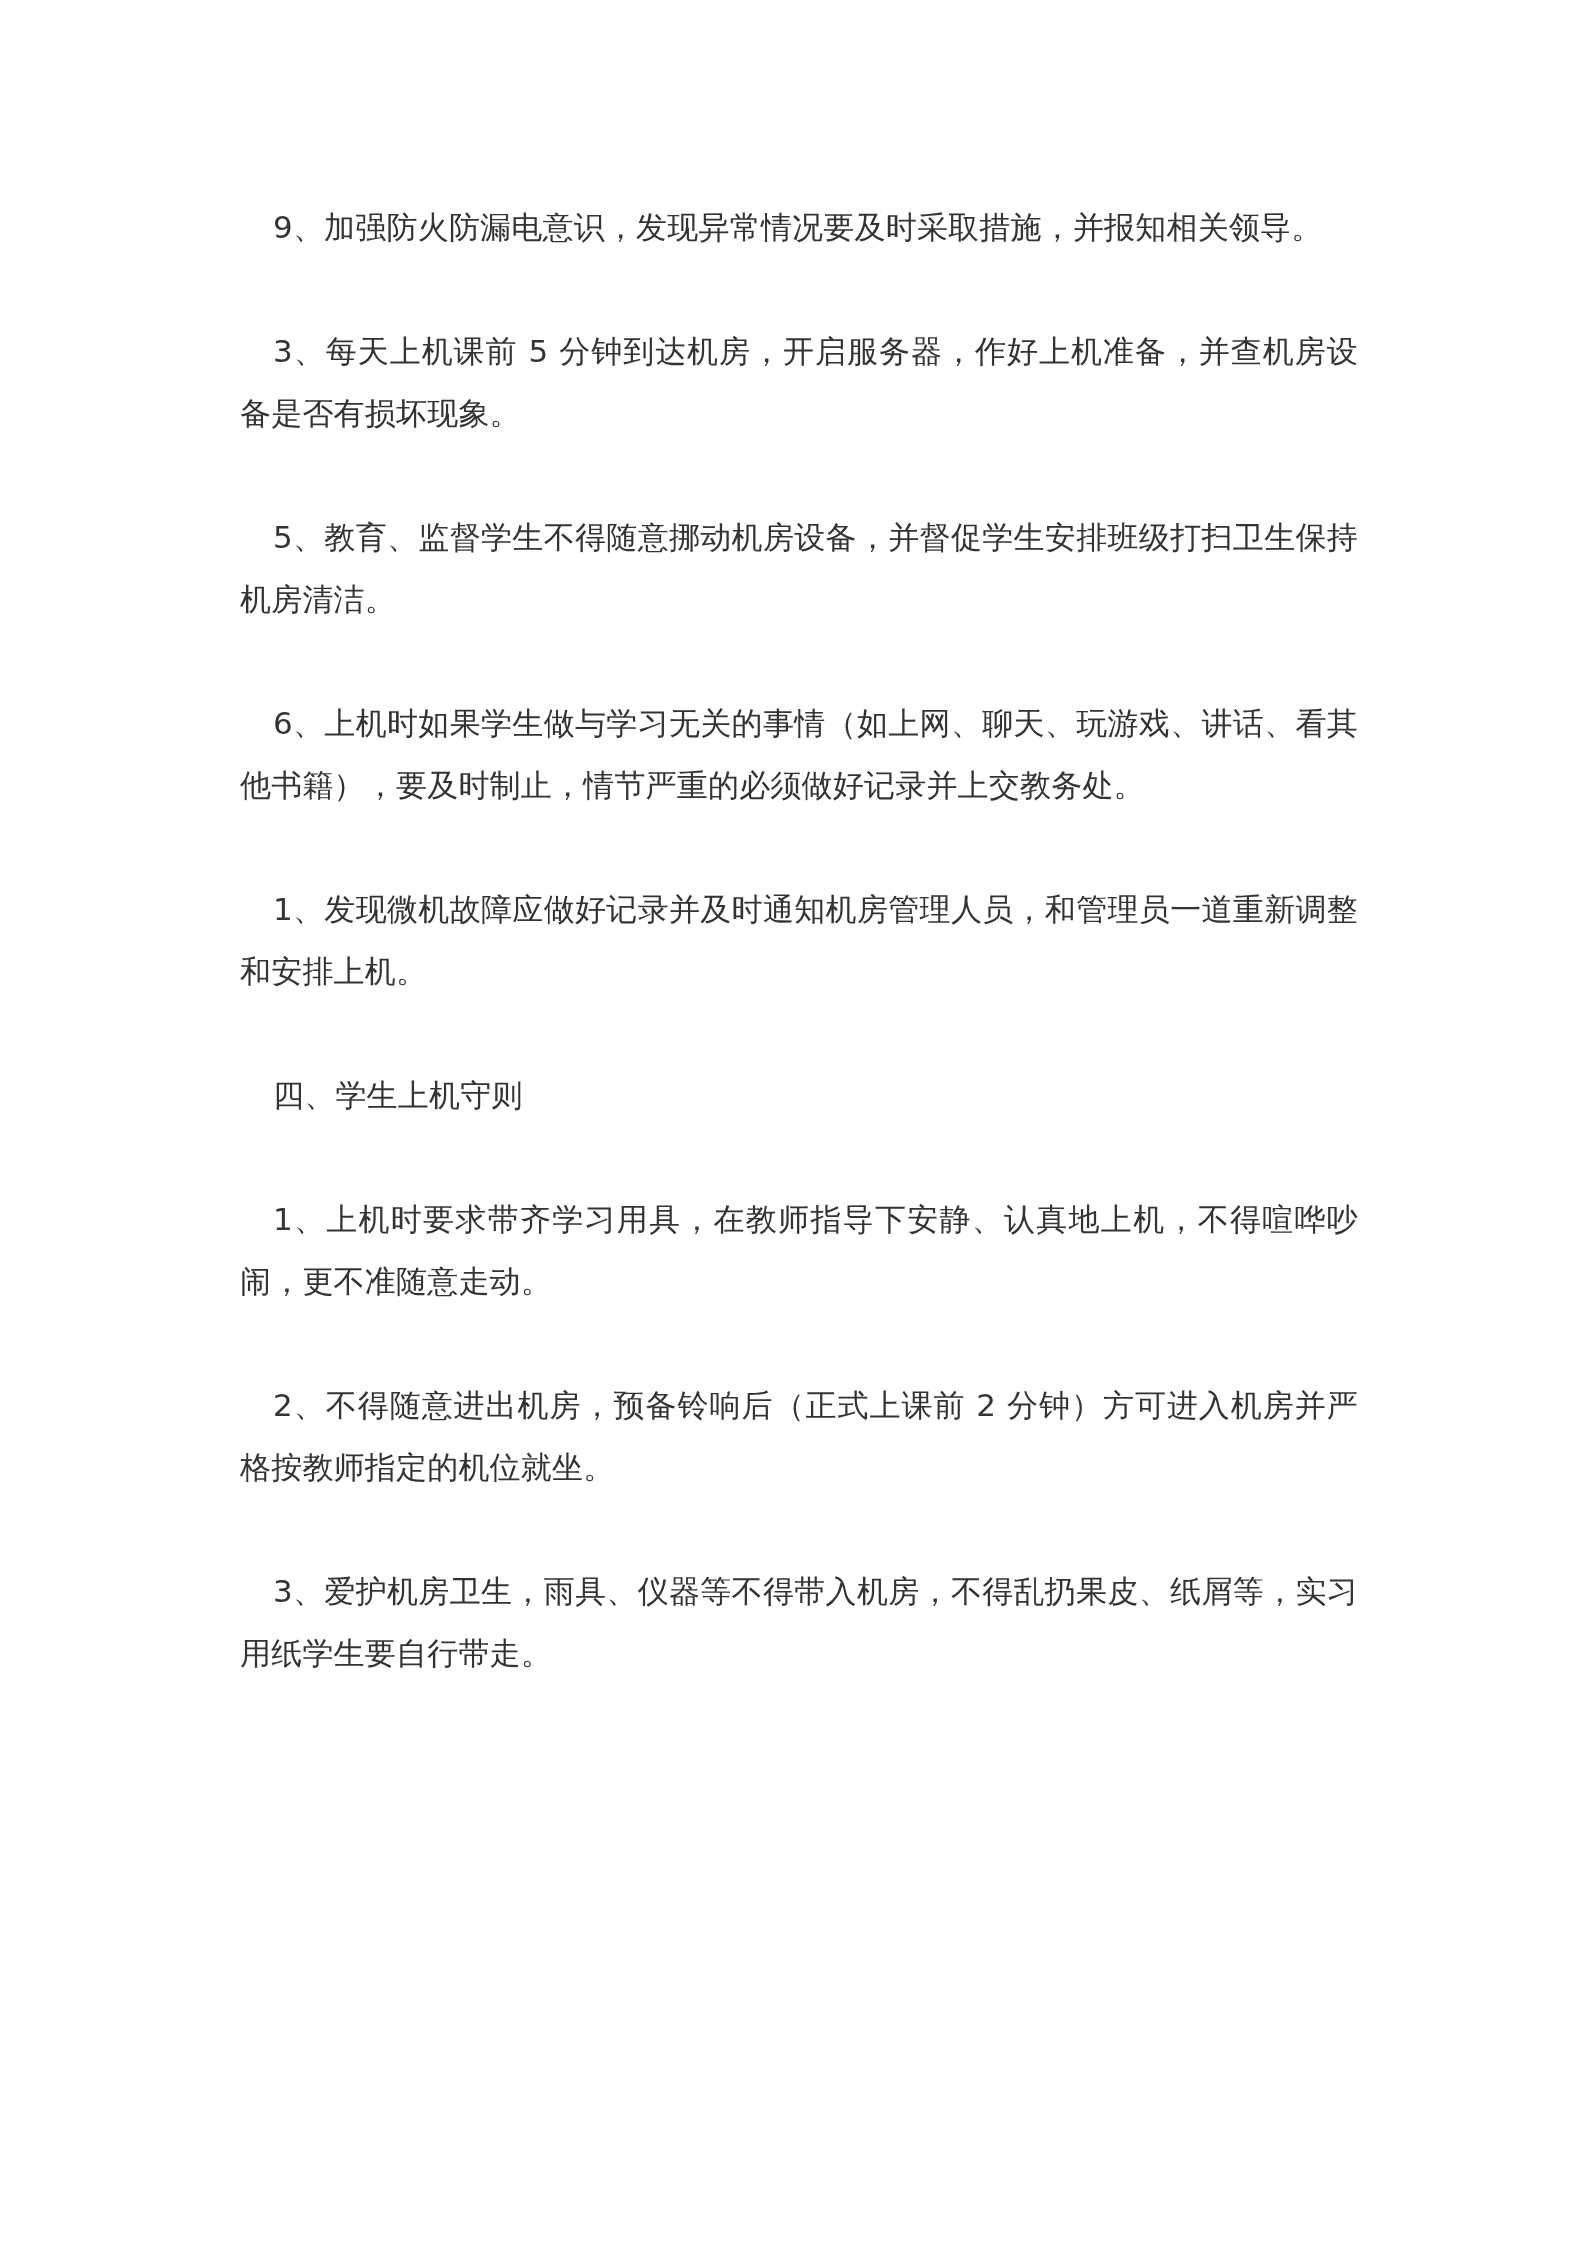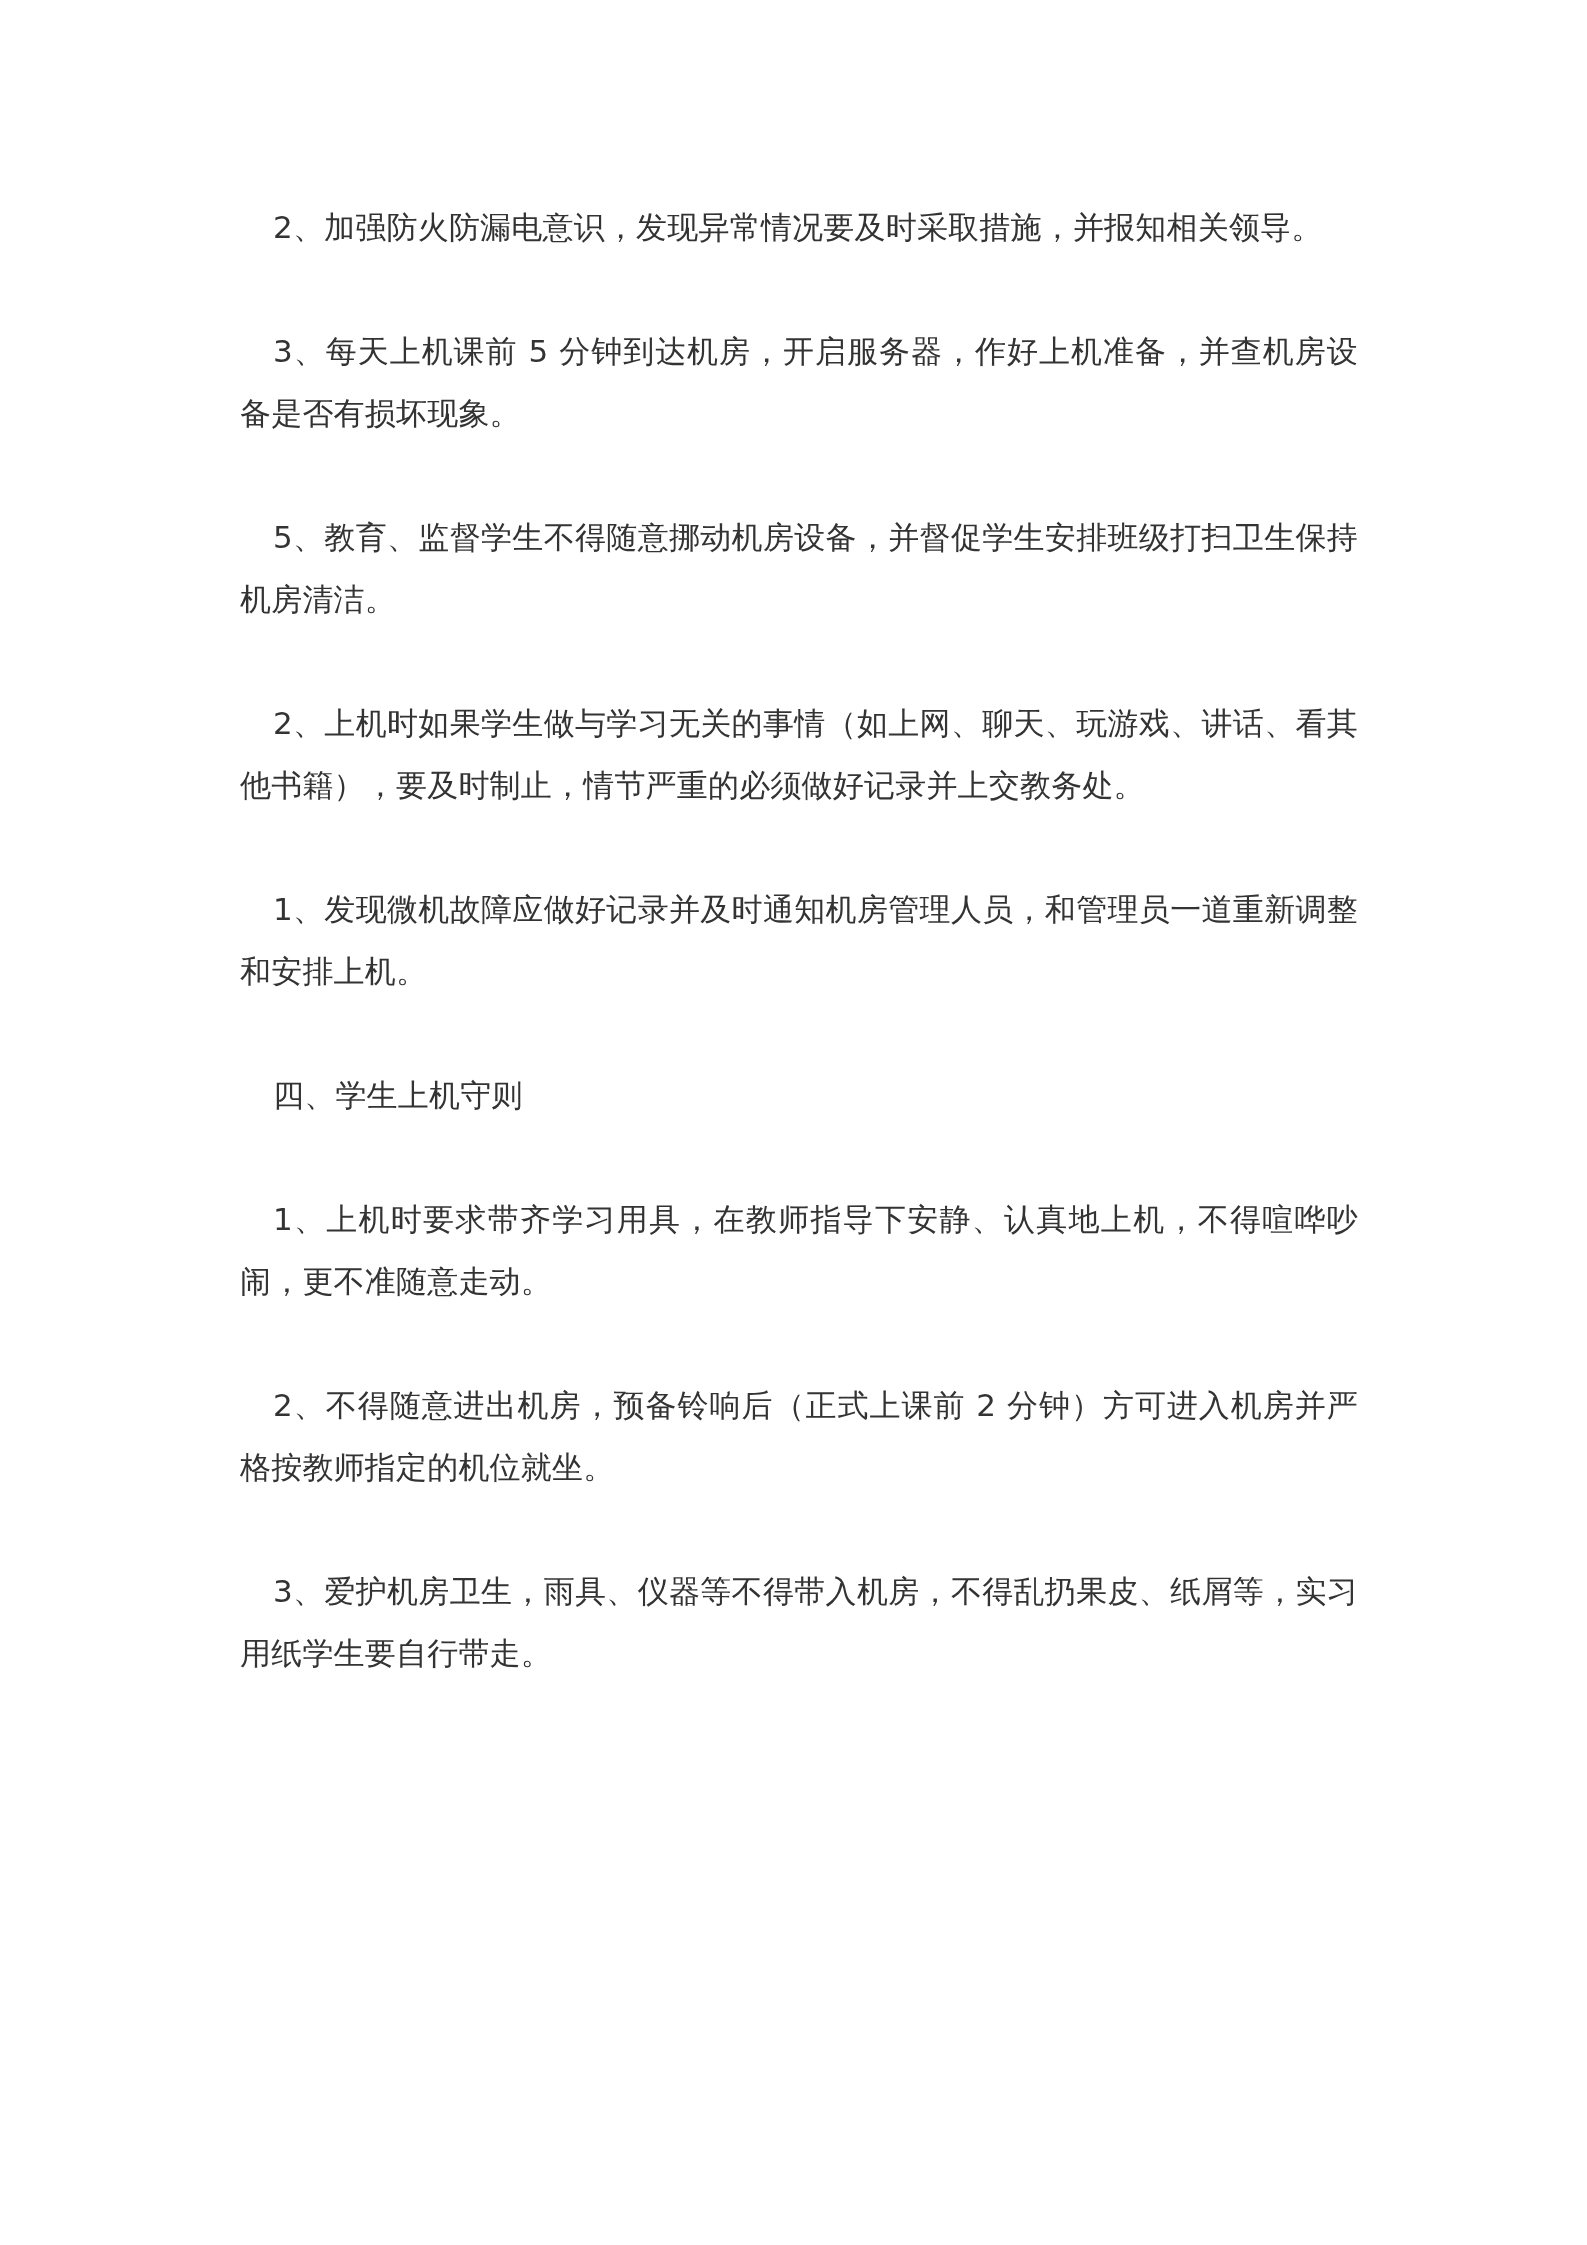--- a/index.html
+++ b/index.html
@@ -28,22 +28,22 @@
       margin: 0 0 62px 0;
       text-indent: 33px;
       text-align: justify;
       word-break: break-all;
     }
   </style>
 </head>
 <body>
 
 <div class="page">
-  <p class="para">2、加强防火防漏电意识，发现异常情况要及时采取措施，并报知相关领导。</p>
+  <p class="para">9、加强防火防漏电意识，发现异常情况要及时采取措施，并报知相关领导。</p>
   <p class="para">3、每天上机课前 5 分钟到达机房，开启服务器，作好上机准备，并查机房设备是否有损坏现象。</p>
   <p class="para">5、教育、监督学生不得随意挪动机房设备，并督促学生安排班级打扫卫生保持机房清洁。</p>
-  <p class="para">2、上机时如果学生做与学习无关的事情（如上网、聊天、玩游戏、讲话、看其他书籍），要及时制止，情节严重的必须做好记录并上交教务处。</p>
+  <p class="para">6、上机时如果学生做与学习无关的事情（如上网、聊天、玩游戏、讲话、看其他书籍），要及时制止，情节严重的必须做好记录并上交教务处。</p>
   <p class="para">1、发现微机故障应做好记录并及时通知机房管理人员，和管理员一道重新调整和安排上机。</p>
   <p class="para">四、学生上机守则</p>
   <p class="para">1、上机时要求带齐学习用具，在教师指导下安静、认真地上机，不得喧哗吵闹，更不准随意走动。</p>
   <p class="para">2、不得随意进出机房，预备铃响后（正式上课前 2 分钟）方可进入机房并严格按教师指定的机位就坐。</p>
   <p class="para">3、爱护机房卫生，雨具、仪器等不得带入机房，不得乱扔果皮、纸屑等，实习用纸学生要自行带走。</p>
 </div>
 
 </body></html>

